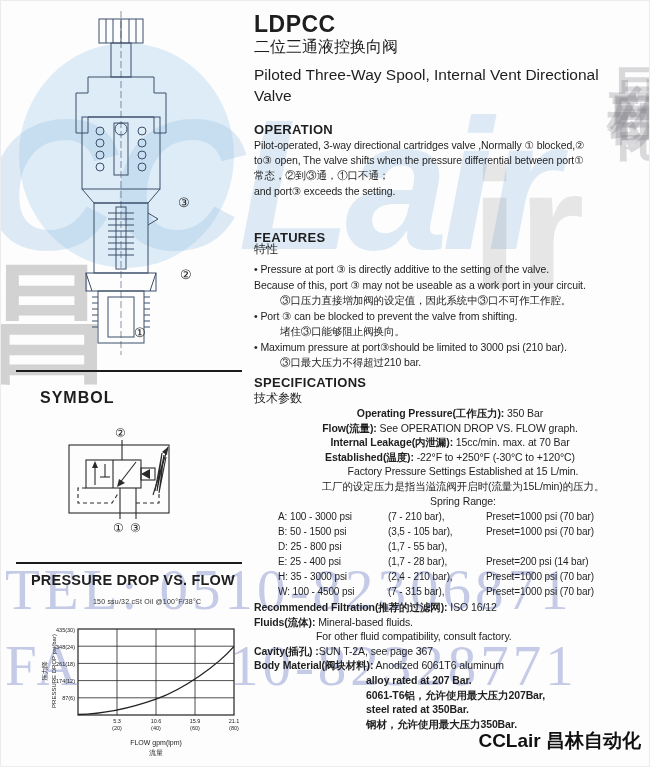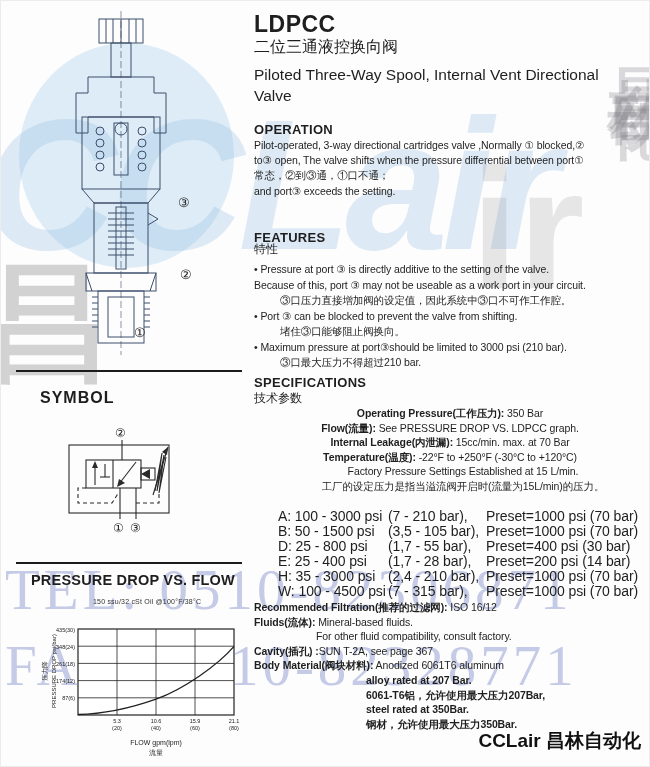--- a/index.html
+++ b/index.html
@@ -29,21 +29,21 @@
   .title-cn { font-size:16px; }
   .title-en { font-size:15.5px; line-height:21px; width:345px; }
   .h-sec { font-size:13px; font-weight:bold; letter-spacing:0.3px; }
   .h-cn { font-size:12px; }
   .body-lines { font-size:10.5px; line-height:15.2px; letter-spacing:-0.1px; }
   .body-lines.tight { line-height:14.6px; }
   .spec-line .b { font-weight:bold; }
   .i1 { padding-left:26px; }
   .i2 { padding-left:62px; }
   .i3 { padding-left:112px;font-weight:bold; }
-  .spring-grid { font-size:14px; line-height:15px; letter-spacing:-0.1px; }
+  .spring-grid { font-size:10px; line-height:15px; letter-spacing:-0.1px; }
   .spring-row { display:grid; grid-template-columns:110px 98px auto; margin-left:24px; }
 
   
   .divider { height:2px; background:#1c1c1c; }
   .symbol-h { font-size:16px; font-weight:bold; letter-spacing:1px;margin-top:12px; }
   .chart-title { font-size:14.5px; font-weight:bold; letter-spacing:0.2px; }
   .chart-sub { font-size:7px; color:#333; letter-spacing:0.2px; }
 
   svg text { font-family:"Liberation Sans", sans-serif; fill:#222; }
   .draw-stroke { stroke:#3d4f6b; fill:none; stroke-width:1; }
@@ -156,50 +156,50 @@
       <div class="i1">③口最大压力不得超过210 bar.</div>
     </div>
 
   <div class="abs rcol h-sec z1" style="top:374px;">SPECIFICATIONS</div>
   <div class="abs rcol h-cn z1" style="top:389px;">技术参数</div>
 
   <div class="abs rcol body-lines tight z1" style="top:405px;text-align:center;">
 
       <div class="spec-line i0"><span class="b">Operating Pressure(工作压力):</span><span> 350 Bar</span></div>
 
-      <div class="spec-line i0"><span class="b">Flow(流量):</span><span> See PRESSURE DROP VS. LDPCC graph.</span></div>
+      <div class="spec-line i0"><span class="b">Flow(流量):</span><span> See OPERATION DROP VS. FLOW graph.</span></div>
 
       <div class="spec-line i0"><span class="b">Internal Leakage(内泄漏):</span><span> 15cc/min. max. at 70 Bar</span></div>
 
-      <div class="spec-line i0"><span class="b">Temperature(温度):</span><span> -22°F to +250°F (-30°C to +120°C)</span></div>
+      <div class="spec-line i0"><span class="b">Established(温度):</span><span> -22°F to +250°F (-30°C to +120°C)</span></div>
 
       <div class="spec-line i1"><span class="b"></span><span>Factory Pressure Settings Established at 15 L/min.</span></div>
 
       <div class="spec-line i1"><span class="b"></span><span>工厂的设定压力是指当溢流阀开启时(流量为15L/min)的压力。</span></div>
 
+      <div class="spec-line i1"><span class="b"></span><span>Spring Range:</span></div>
     </div>
 
   <div class="abs rcol spring-grid z1" style="top:508px;">
 
       <div class="spring-row">
         <span>A:  100 - 3000 psi</span>
         <span>(7 - 210 bar),</span>
         <span>Preset=1000 psi (70 bar)</span>
       </div>
 
       <div class="spring-row">
         <span>B:  50 - 1500 psi</span>
         <span>(3,5 - 105 bar),</span>
         <span>Preset=1000 psi (70 bar)</span>
       </div>
 
       <div class="spring-row">
         <span>D:  25 - 800 psi</span>
         <span>(1,7 - 55 bar),</span>
-        <span>Preset=400 psi (30 bar)</span>
       </div>
 
       <div class="spring-row">
         <span>E:  25 - 400 psi</span>
         <span>(1,7 - 28 bar),</span>
         <span>Preset=200 psi (14 bar)</span>
       </div>
 
       <div class="spring-row">
         <span>H:  35 - 3000 psi</span>

